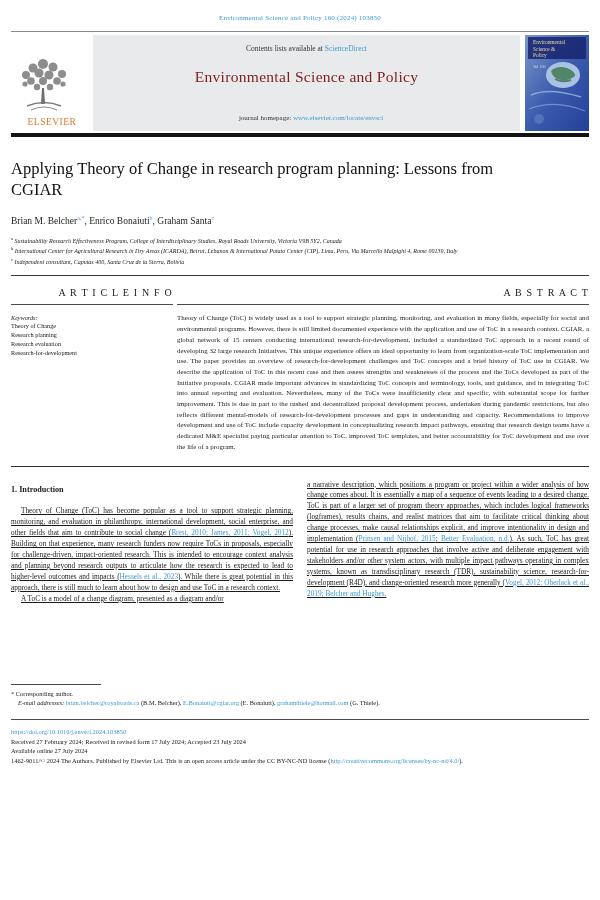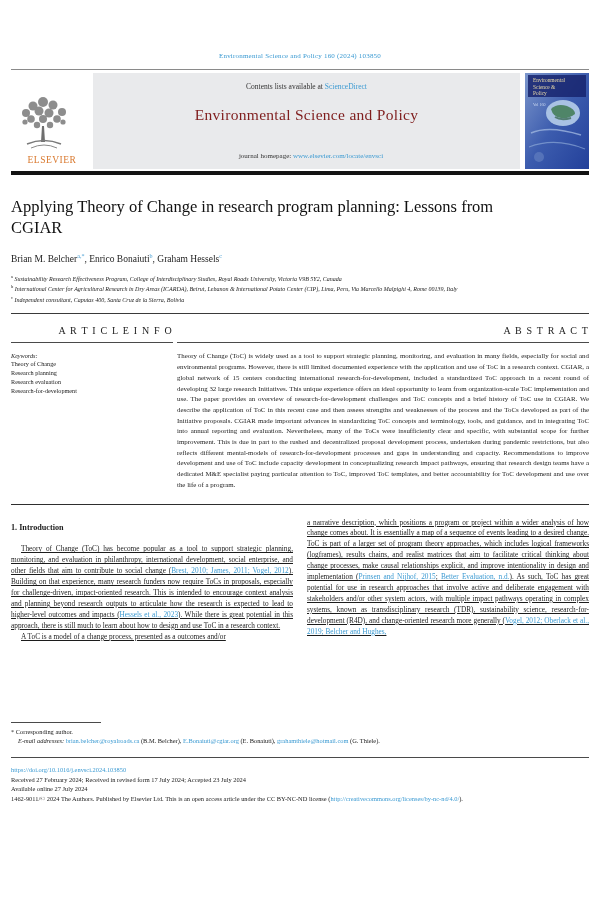--- a/index.html
+++ b/index.html
@@ -1,20 +1,20 @@
 <!DOCTYPE html>
 <html><head>
 <meta charset="utf-8">
 <style>
   * { margin:0; padding:0; box-sizing:border-box; }
   html,body { width:600px; height:900px; background:#ffffff; overflow:hidden; }
   body { font-family:"Liberation Serif","DejaVu Serif",serif; color:#1c1c1c; }
   .page { padding:0 11px; }
 
-  .jref { margin-top:52px; text-align:center; font-size:7px; letter-spacing:.2px; color:#16618f; }
+  .jref { margin-top:14px; text-align:center; font-size:7px; letter-spacing:.2px; color:#16618f; }
   .toprule { border-top:1px solid #8a8a8a; margin-top:9px; }
 
   .mast { display:flex; margin-top:3px; height:96px; align-items:stretch; }
   .logo-wrap { width:66px; display:flex; flex-direction:column; align-items:center; justify-content:flex-end; padding-bottom:4px; }
   .logo-word { font-size:9.5px; color:#d9782d; letter-spacing:.5px; margin-top:1px;padding-left:16px; }
   .graybox { flex:1; background:#e9eaec; text-align:center; position:relative; padding-top:9px; margin-left:16px; }
   .contents-line { font-size:7.5px; color:#333; }
   .lnk { color:#3b9ad2; }
   .jname { font-size:15.5px; letter-spacing:.3px; color:#7f1d1d; margin-top:15px; }
   .homepage { position:absolute; bottom:9px; left:9px; right:0; font-size:7px; color:#333; }
@@ -116,21 +116,21 @@
         <text x="8" y="33" font-size="4" fill="#cfdcf2" font-family="Liberation Serif, serif">Vol 160</text>
       </svg>
     </div>
   </div>
 
   <div class="blackbar"></div>
 
   <h1 class="title" style="font-weight:normal;">Applying Theory of Change in research program planning: Lessons from CGIAR</h1>
 
   <div class="authors">
-    <span>Brian M. Belcher</span><sup>a,*</sup><span>, </span><span>Enrico Bonaiuti</span><sup>b</sup><span>, </span><span>Graham Hessels</span><sup>c</sup>
+    <span>Brian M. Belcher</span><sup>a,*</sup><span>, </span><span>Enrico Bonaiuti</span><sup>b</sup><span>, </span><span>Graham Santa</span><sup>c</sup>
   </div>
 
   <div class="affils">
     <div><sup>a</sup><span> Sustainability Research Effectiveness Program, College of Interdisciplinary Studies, Royal Roads University, Victoria V9B 5Y2, Canada</span></div>
     <div><sup>b</sup><span> International Center for Agricultural Research in Dry Areas (ICARDA), Beirut, Lebanon &amp; International Potato Center (CIP), Lima, Peru, Via Marcello Malpighi 4, Rome 00139, Italy</span></div>
     <div><sup>c</sup><span> Independent consultant, Caputas 400, Santa Cruz de la Sierra, Bolivia</span></div>
   </div>
 
   <div class="rule1"></div>
 
@@ -150,21 +150,21 @@
       <div class="abs-text">Theory of Change (ToC) is widely used as a tool to support strategic planning, monitoring, and evaluation in many fields, especially for social and environmental programs. However, there is still limited documented experience with the application and use of ToC in a research context. CGIAR, a global network of 15 centers conducting international research-for-development, included a standardized ToC approach in a recent round of developing 32 large research Initiatives. This unique experience offers an ideal opportunity to learn from organization-scale ToC implementation and use. The paper provides an overview of research-for-development challenges and ToC concepts and a brief history of ToC use in CGIAR. We describe the application of ToC in this recent case and then assess strengths and weaknesses of the process and the ToCs developed as part of the Initiative proposals. CGIAR made important advances in standardizing ToC concepts and terminology, tools, and guidance, and in integrating ToC into annual reporting and evaluation. Nevertheless, many of the ToCs were insufficiently clear and specific, with substantial scope for further improvement. This is due in part to the rushed and decentralized proposal development process, undertaken during pandemic restrictions, but also reflects different mental-models of research-for-development processes and gaps in understanding and capacity. Recommendations to improve development and use of ToC include capacity development in conceptualizing research impact pathways, ensuring that research design teams have a dedicated M&amp;E specialist paying particular attention to ToC, improved ToC templates, and better accountability for ToC development and use over the life of a program.</div>
     </div>
   </div>
 
   <div class="rule2"></div>
 
   <div class="cols">
     <div class="col">
       <div class="intro-h">1. Introduction</div>
       <p class="indent"><span>Theory of Change (ToC) has become popular as a tool to support strategic planning, monitoring, and evaluation in philanthropy, international development, social enterprise, and other fields that aim to contribute to social change (</span><span class="lnk">Brest, 2010; James, 2011; Vogel, 2012</span><span>). Building on that experience, many research funders now require ToCs in proposals, especially for challenge-driven, impact-oriented research. This is intended to encourage context analysis and planning beyond research outputs to articulate how the research is expected to lead to higher-level outcomes and impacts (</span><span class="lnk">Hessels et al., 2023</span><span>). While there is great potential in this approach, there is still much to learn about how to design and use ToC in a research context.</span></p>
-      <p class="indent">A ToC is a model of a change process, presented as a outcomes and/or</p>
+      <p class="indent">A ToC is a model of a change diagram, presented as a diagram and/or</p>
     </div>
     <div class="col">
       <p><span>a narrative description, which positions a program or project within a wider analysis of how change comes about. It is essentially a map of a sequence of events leading to a desired change. ToC is part of a larger set of program theory approaches, which includes logical frameworks (logframes), results chains, and realist matrices that aim to facilitate critical thinking about change processes, make causal relationships explicit, and improve intentionality in design and implementation (</span><span class="lnk">Prinsen and Nijhof, 2015</span><span>; </span><span class="lnk">Better Evaluation, n.d.</span><span>). As such, ToC has great potential for use in research approaches that involve active and deliberate engagement with stakeholders and/or other system actors, with multiple impact pathways operating in complex systems, known as transdisciplinary research (TDR), sustainability science, research-for-development (R4D), and change-oriented research more generally (</span><span class="lnk">Vogel, 2012; Oberlack et al., 2019; Belcher and Hughes,</span></p>
     </div>
   </div>
 
   <div class="footnote">
     <div class="fn-rule"></div>
     <div>* Corresponding author.</div>
     <div class="fn-email"><span class="it">E-mail addresses: </span><span class="lnk">brian.belcher@royalroads.ca</span><span> (B.M. Belcher), </span><span class="lnk">E.Bonaiuti@cgiar.org</span><span> (E. Bonaiuti), </span><span class="lnk">grahamthiele@hotmail.com</span><span> (G. Thiele).</span></div>

